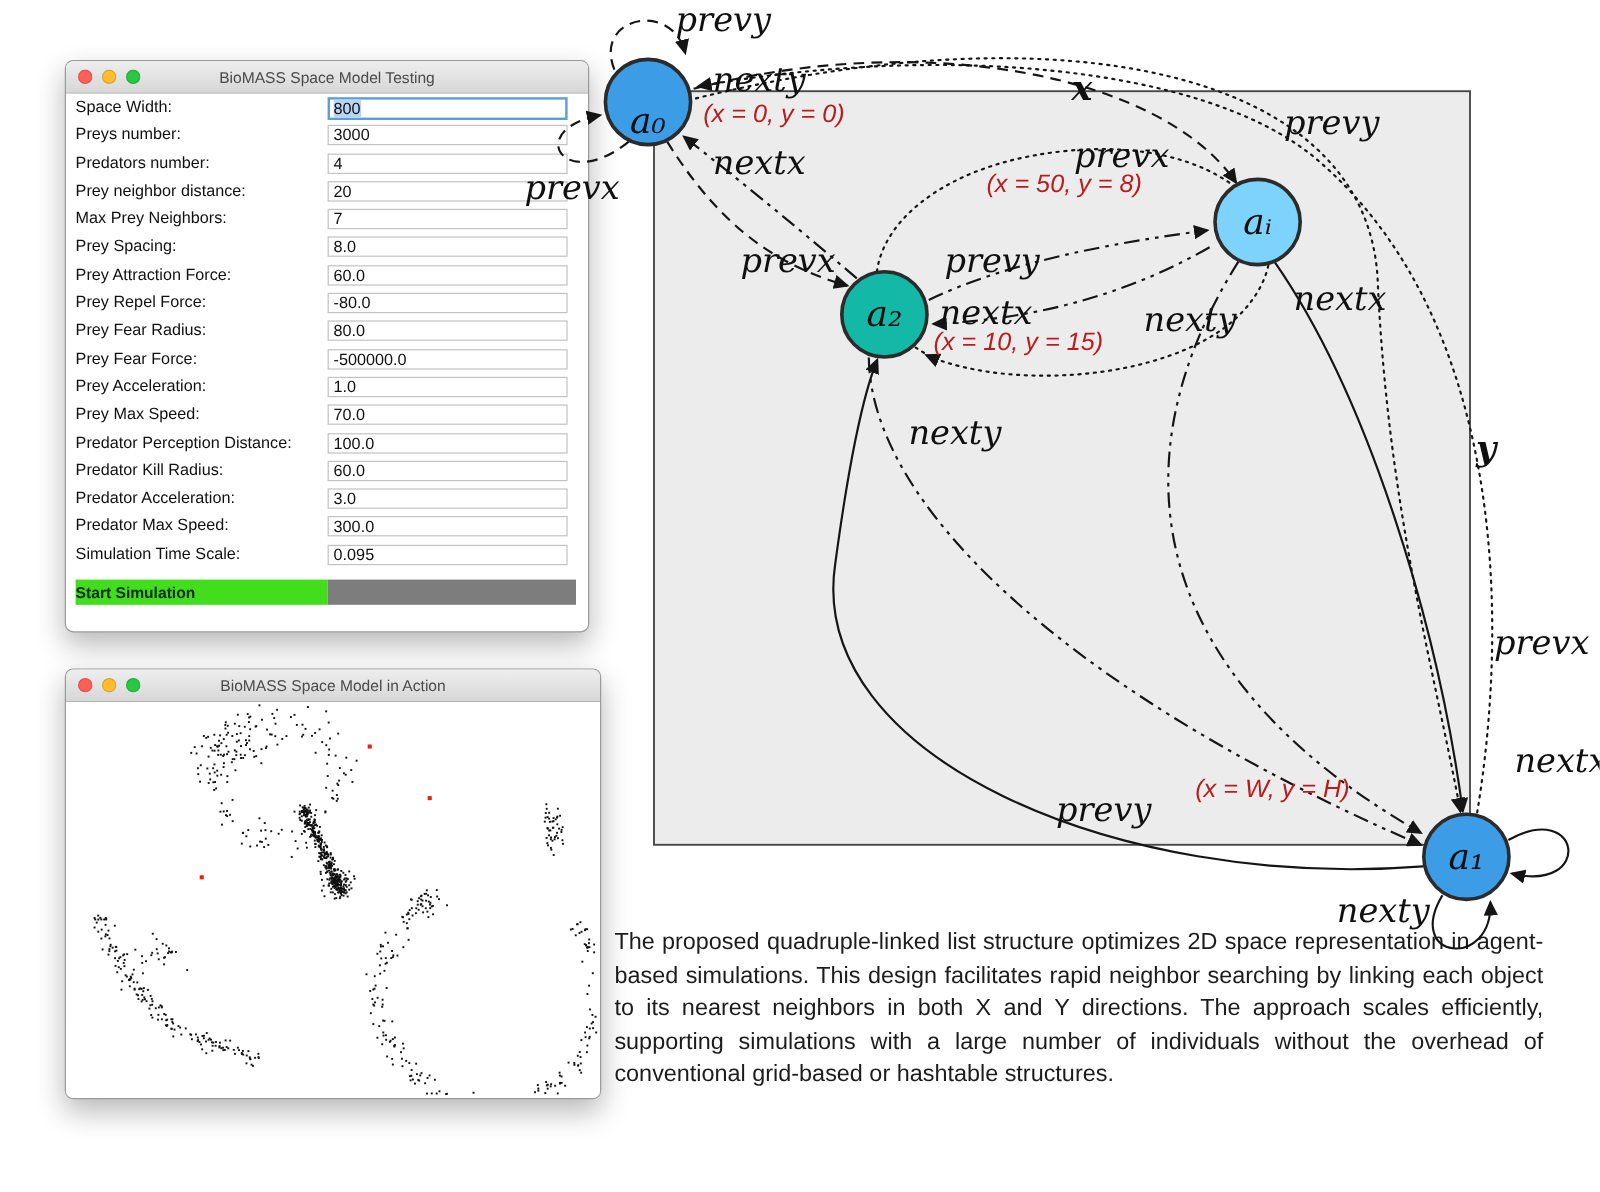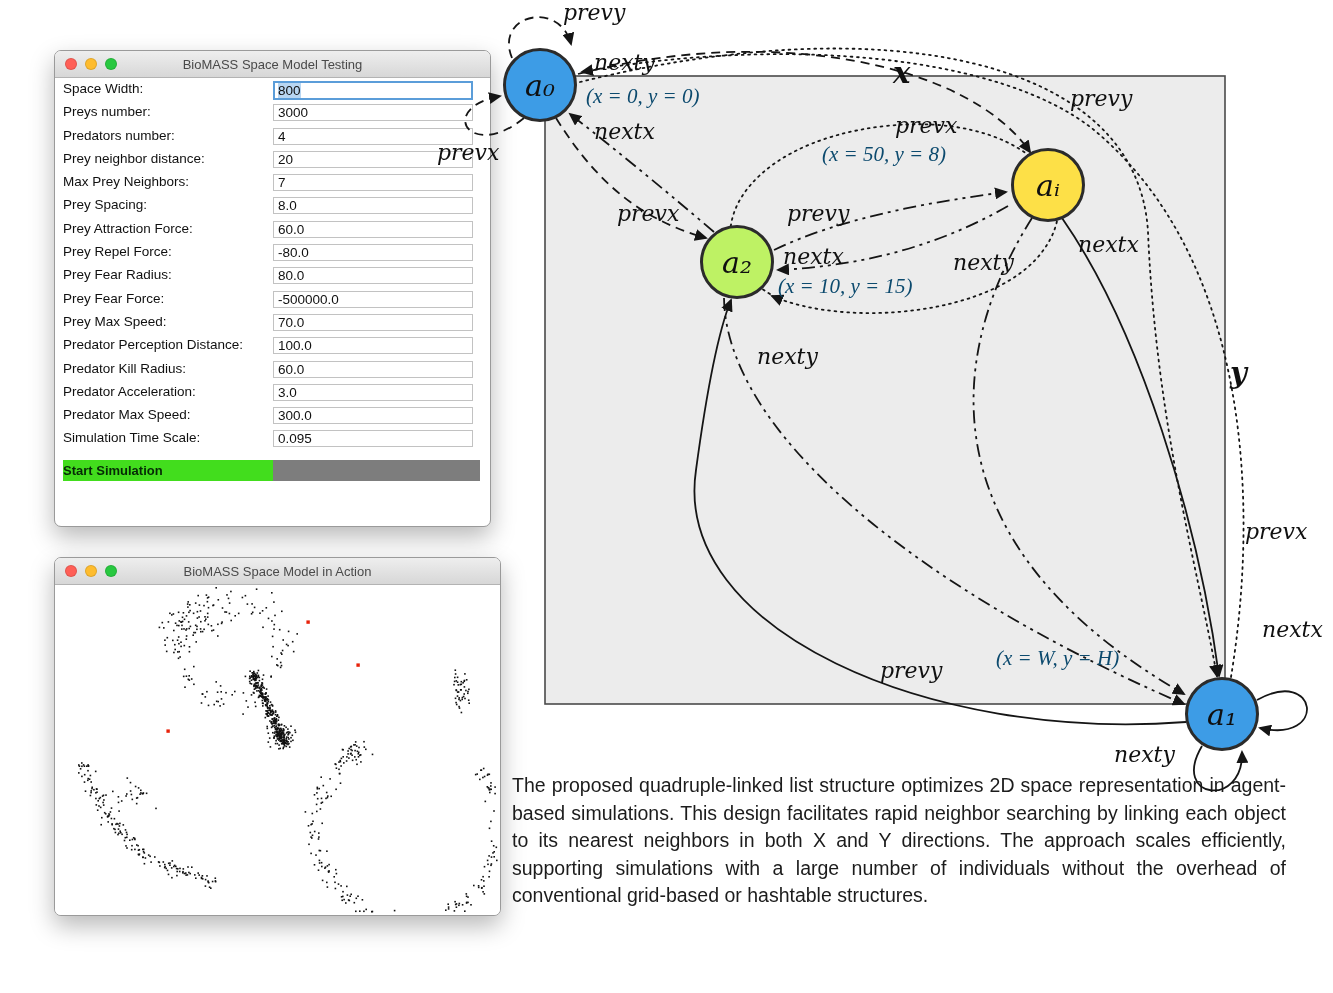--- a/index.html
+++ b/index.html
@@ -38,23 +38,23 @@
   svg.diagram{position:absolute;left:0;top:0;z-index:4;pointer-events:none}
   .e{fill:none;stroke:#151515;stroke-width:1.8px}
   .dashed{stroke-dasharray:9 6}
   .dotted{stroke-dasharray:1.8 4.6;stroke-linecap:round}
   .dashdot{stroke-dasharray:13 5 3 5 3 5}
   .nodes,.labels{position:absolute;left:0;top:0;width:1333px;height:993px;z-index:5;pointer-events:none}
   .node{position:absolute;width:74px;height:74px}
   .circ{width:74px;height:74px;border-radius:50%;border:3px solid #2b2b2b;background:#eee;
         display:flex;align-items:center;justify-content:center;
         font-family:"DejaVu Serif",serif;font-style:italic;font-size:30px;color:#101010}
-  .coords{position:absolute;font-family:Liberation Serif, serif;font-style:italic;font-size:21px;
-          color:#0c4a6e;white-space:nowrap}
-  .elabel{position:absolute;font-family:"DejaVu Serif",serif;font-style:italic;font-size:22px;
+  .coords{position:absolute;font-family:Liberation Sans, sans-serif;font-style:italic;font-size:21px;
+          color:#b91c1c;white-space:nowrap}
+  .elabel{position:absolute;font-family:"DejaVu Serif",serif;font-style:italic;font-size:28px;
           color:#101010;white-space:nowrap}
   .elabel.big{font-size:29px;font-weight:bold}
 
   
   .caption{position:absolute;left:512px;top:772px;width:774px;font-size:19.5px;line-height:27.5px;
            color:#1c1c1c;text-align:justify;z-index:1}
 </style>
 </head>
 <body>
 
@@ -80,35 +80,35 @@
     <path class="e dashdot" d="M 724 298 C 726 430 910 586 1184 704" marker-end="url(#ah)"></path>
     <path class="e dashdot" d="M 1032 218 C 930 380 950 560 1184 694" marker-end="url(#ah)"></path>
     <path class="e solid" d="M 1186 722 C 930 742 672 630 696 470 C 706 396 718 332 731 300" marker-end="url(#ah)"></path>
     <path class="e solid" d="M 1062 218 C 1140 330 1198 520 1219 676" marker-end="url(#ah)"></path>
     <path class="e solid" d="M 1257 700 C 1318 666 1328 744 1260 728" marker-end="url(#ah)"></path>
     <path class="e solid" d="M 1202 746 C 1170 800 1244 808 1242 752" marker-end="url(#ah)"></path>
   </svg>
 
   <div class="nodes">
     <div class="node" style="left:503px;top:48px">
-      <div class="circ" style="background: rgb(61, 156, 230);">
+      <div class="circ" style="background: rgb(61, 156, 230); align-items: flex-end;">
         <span>a₀</span>
       </div>
     </div>
     <div class="coords" style="left:586px;top:84px">(x = 0, y = 0)</div>
 
     <div class="node" style="left:700px;top:225px">
-      <div class="circ" style="background: #bef264; text-align: right;">
+      <div class="circ" style="background: #14b8a6; text-align: right;">
         <span>a₂</span>
       </div>
     </div>
     <div class="coords" style="left:778px;top:274px">(x = 10, y = 15)</div>
 
     <div class="node" style="left:1011px;top:148px">
-      <div class="circ" style="background: #fde047;">
+      <div class="circ" style="background: #7dd3fc;">
         <span>aᵢ</span>
       </div>
     </div>
     <div class="coords" style="left:822px;top:142px">(x = 50, y = 8)</div>
 
     <div class="node" style="left:1185px;top:677px">
       <div class="circ" style="background: rgb(61, 156, 230);">
         <span>a₁</span>
       </div>
     </div>
@@ -197,20 +197,26 @@
         <div class="frow">
           <div class="flabel">Prey Fear Radius:</div>
           <div class="finput">
             <span class="fval">80.0</span>
           </div>
         </div>
         <div class="frow">
           <div class="flabel">Prey Fear Force:</div>
           <div class="finput">
             <span class="fval">-500000.0</span>
+          </div>
+        </div>
+        <div class="frow">
+          <div class="flabel">Prey Acceleration:</div>
+          <div class="finput">
+            <span class="fval">1.0</span>
           </div>
         </div>
         <div class="frow">
           <div class="flabel">Prey Max Speed:</div>
           <div class="finput">
             <span class="fval">70.0</span>
           </div>
         </div>
         <div class="frow">
           <div class="flabel">Predator Perception Distance:</div>

